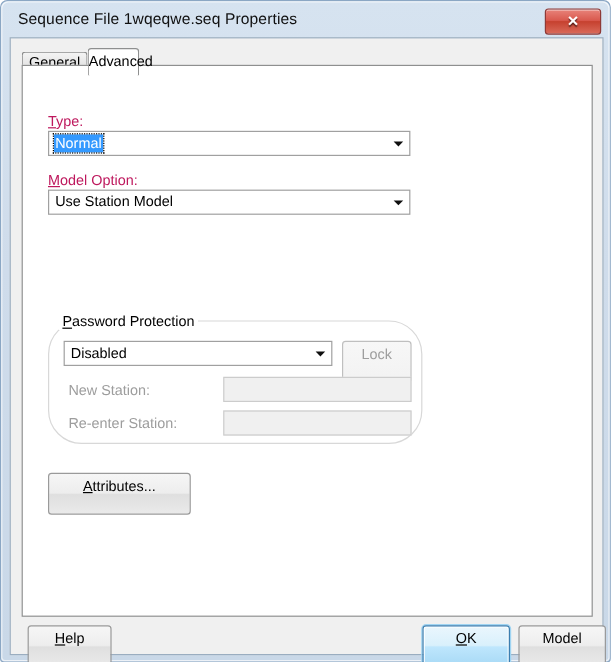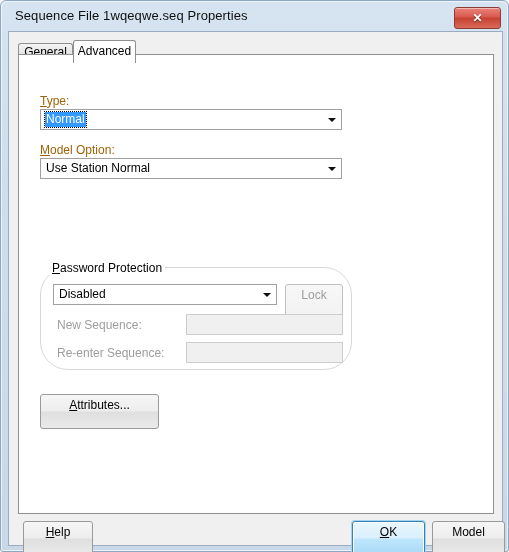--- a/index.html
+++ b/index.html
@@ -116,40 +116,40 @@
   }
   .tab.selected {
     top: 0px;
     height: 23px;
     line-height: 21px;
     background: #ffffff;
     border-color: #8e8f8f;
     z-index: 5;
   }
   .tab-general { left: 0px; width: 55px; }
-  .tab-advanced { left: 55px; width: 63px; }
+  .tab-advanced { left: 55px; width: 43px; }
   .tab-sync { left: 118px; width: 101px; }
 
   
   .tabpage {
     position: absolute;
     left: 9px;
     top: 22px;
     width: 476px;
     height: 460px;
     box-sizing: border-box;
     background: #ffffff;
     border: 1px solid #8e8f8f;
   }
 
   
   .field-label {
     position: absolute;
     font-size: 12px;
-    color: #a16207;
+    color: #be185d;
     white-space: nowrap;
   }
   .field-label .acc { text-decoration: underline; }
 
   
   .combo {
     position: absolute;
     box-sizing: border-box;
     height: 21px;
     background: #ffffff;
@@ -285,42 +285,42 @@
       <div class="field-label" style="left:21px; top:39px;"><span class="acc">T</span><span>ype:</span></div>
       <div class="combo" style="left:21px; top:54px; width:302px;">
         <div class="combo-text selected-text">Normal</div>
         <div class="combo-arrow-box">
           <div class="combo-arrow"></div>
         </div>
       </div>
 
       <div class="field-label" style="left:21px; top:88px;"><span class="acc">M</span><span>odel Option:</span></div>
       <div class="combo" style="left:21px; top:103px; width:302px;">
-        <div class="combo-text">Use Station Normal</div>
+        <div class="combo-text">Use Station Model</div>
         <div class="combo-arrow-box">
           <div class="combo-arrow"></div>
         </div>
       </div>
 
       <div class="groupbox" style="left:21px; top:212px; width:312px; height:103px;border-radius:28px;">
         <div class="groupbox-title"><span class="acc">P</span><span>assword Protection</span></div>
 
         <div class="combo" style="left:12px; top:16px; width:224px;">
           <div class="combo-text">Disabled</div>
           <div class="combo-arrow-box">
             <div class="combo-arrow"></div>
           </div>
         </div>
 
         <div class="btn disabled" style="left:244px; top:16px; width:58px;">Lock</div>
 
-        <div class="field-label label-disabled" style="left:16px; top:50px;">New Sequence:</div>
+        <div class="field-label label-disabled" style="left:16px; top:50px;">New Station:</div>
         <div class="textbox" style="left:145px; top:46px; width:157px;"></div>
 
-        <div class="field-label label-disabled" style="left:16px; top:78px;">Re-enter Sequence:</div>
+        <div class="field-label label-disabled" style="left:16px; top:78px;">Re-enter Station:</div>
         <div class="textbox" style="left:145px; top:74px; width:157px;"></div>
       </div>
 
       <div class="btn" style="left:21px; top:339px; width:119px;text-align:center;"><span class="acc">A</span><span>ttributes...</span></div>
 
     </div>
 
     <div class="bottombar">
       <div class="btn" style="left:5px; top:2px; width:70px;"><span class="acc">H</span><span>elp</span></div>
       <div class="btn default" style="left:334px; top:2px; width:73px;"><span class="acc">O</span><span>K</span></div>

